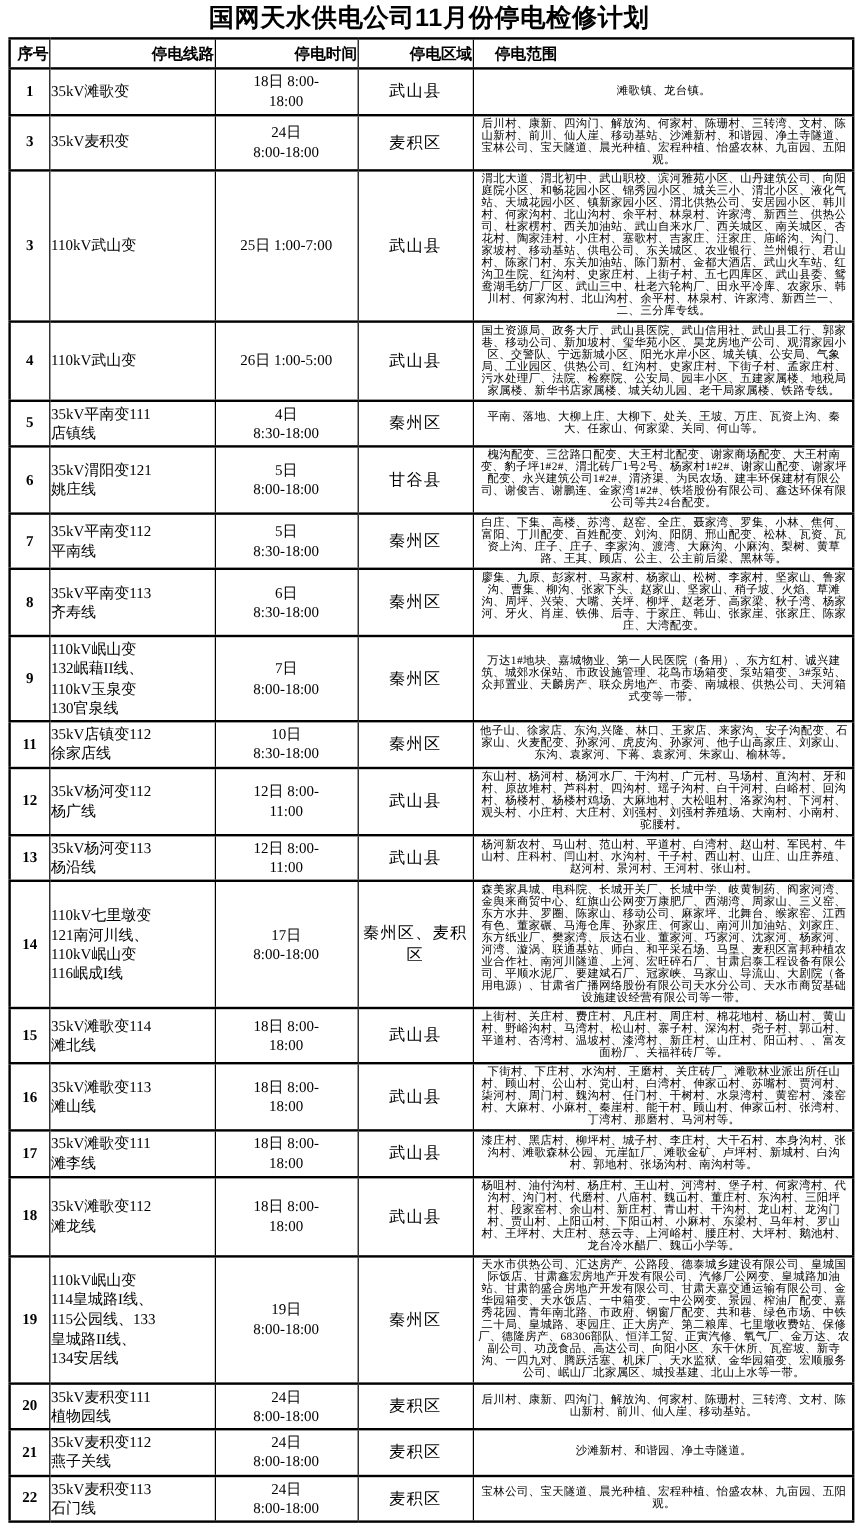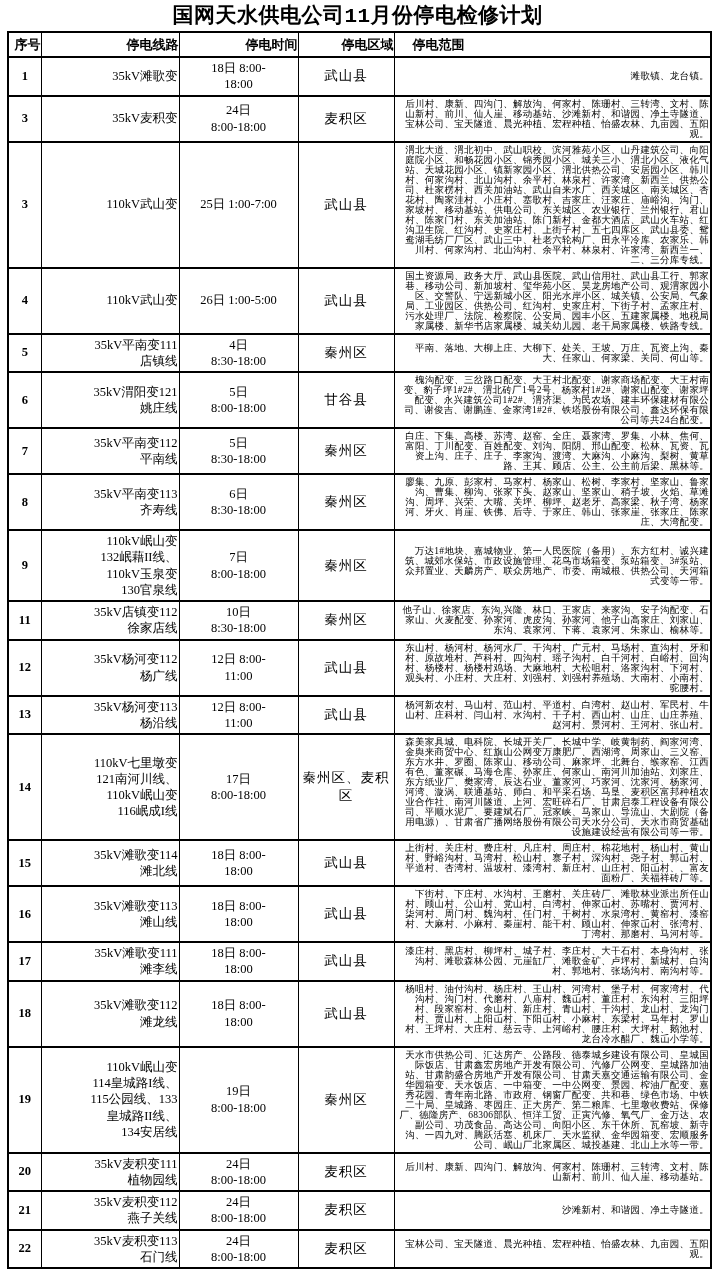--- a/index.html
+++ b/index.html
@@ -1,33 +1,33 @@
 <!DOCTYPE html>
 <html><head>
 <meta charset="utf-8">
 <style>
   html,body{margin:0;padding:0;background:#fff;}
   body{width:715px;height:1283px;overflow:hidden;color:#000;
        font-family:"Liberation Serif",serif;}
   .page{position:relative;width:715px;}
   h1.title{margin:1px 0 2px 0;text-align:center;font-size:21px;font-weight:bold;
-       letter-spacing:0.5px;font-family:Liberation Mono, monospace;}
+       letter-spacing:0.5px;font-family:Liberation Sans, sans-serif;}
   table.plan{border-collapse:collapse;table-layout:fixed;margin-left:7px;
        width:703px;border:2px solid #000;}
   col.c1{width:33px}col.c2{width:138px}col.c3{width:119px}col.c4{width:96px}col.c5{width:317px}
   th,td{border:1px solid #000;border-top-width:2px;border-bottom-width:2px;
        vertical-align:middle;padding:0;overflow:hidden;}
   thead th{height:23px;font-family:"Liberation Sans",sans-serif;font-size:13px;
        font-weight:bold;text-align:right;}
   thead th.h-scope{text-align:left;padding-left:18px;}
   td.c-no{font-weight:bold;text-align:center;font-size:12.5px;}
-  td.c-line{text-align:right;font-size:12.5px;line-height:1.3;white-space:pre-line;padding:2px 1px;}
+  td.c-line{text-align:left;font-size:12.5px;line-height:1.3;white-space:pre-line;padding:2px 1px;}
   td.c-time{text-align:center;font-size:12.5px;line-height:1.3;white-space:pre-line;padding:2px 1px;}
   td.c-region{text-align:center;font-size:13.5px;letter-spacing:1px;margin-top:35px;}
-  td.c-scope{font-size:9.5px;line-height:10px;letter-spacing:0.3px;text-align:right;
+  td.c-scope{font-size:9.5px;line-height:10px;letter-spacing:0.3px;text-align:center;
        vertical-align:middle;padding:2px 1px 2px 3px;word-break:break-all;}
   tbody tr{min-height:26px;}
   td.c-no,td.c-line,td.c-time,td.c-region{height:24px;}
 </style>
 </head>
 <body>
 
 <div class="page">
   <h1 class="title">国网天水供电公司11月份停电检修计划</h1>
 

